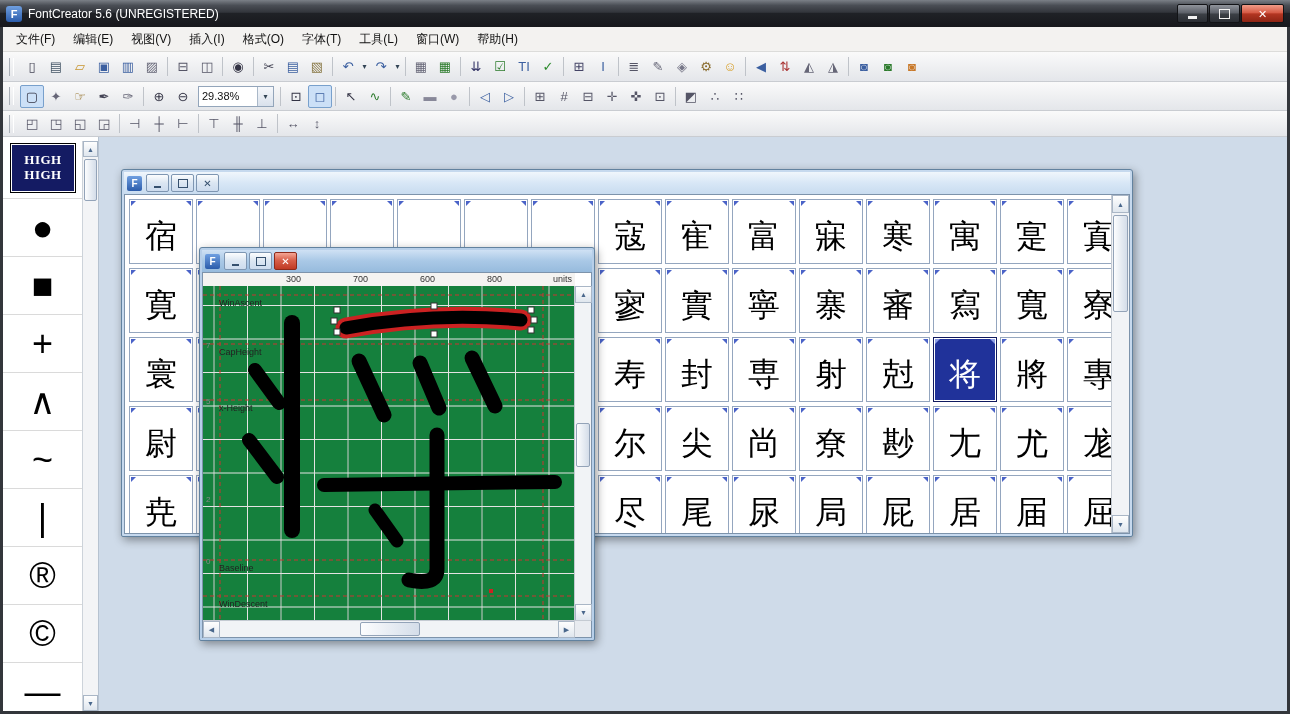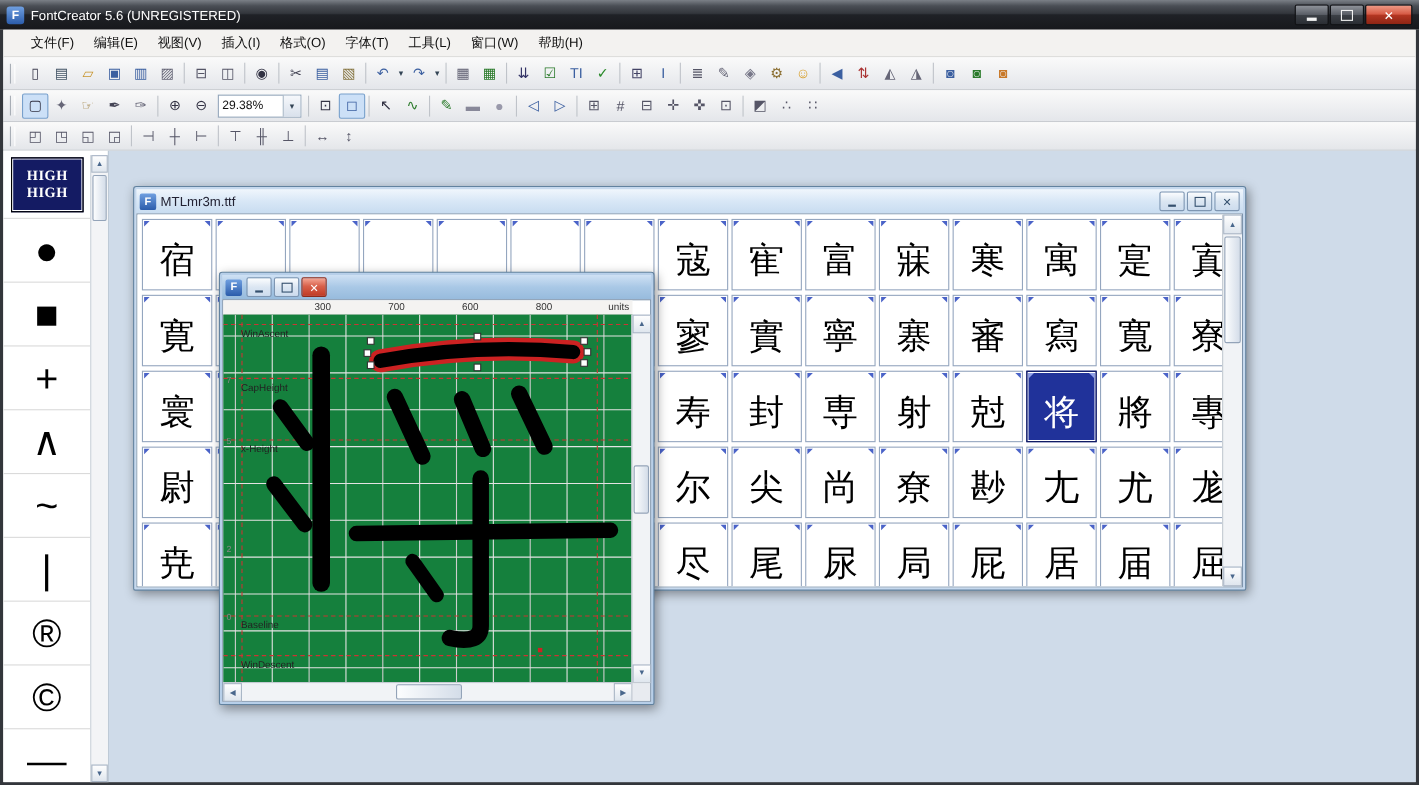--- a/index.html
+++ b/index.html
@@ -17,21 +17,21 @@
     background:linear-gradient(#90949b,#5a5e66 48%,#3c4046 52%,#2a2d33);
     display:flex;align-items:center;justify-content:center;}
   .cap-btn.close{width:41px;background:linear-gradient(#ef9b87,#d65a45 46%,#b33622 52%,#8d2414);}
   .i-min{width:9px;height:3px;background:#f2f2f2;margin-top:7px;}
   .i-max{width:9px;height:8px;border:1px solid #f2f2f2;}
   .i-close::before{content:"✕";color:#fff;font-size:11px;font-weight:bold;}
   
   .frame{flex:1;min-height:0;display:flex;flex-direction:column;
     border:3px solid #33363b;border-top:none;background:#eef0f2;}
   .menubar{height:24px;flex:none;display:flex;align-items:center;background:#f3f2f0;
-    border-bottom:1px solid #dcdcda;padding-left:16px;font-size:12px;color:#111;}
+    border-bottom:1px solid #dcdcda;padding-left:4px;font-size:12px;color:#111;}
   .menu-item{padding:3px 9px;}
   .toolbar{flex:none;display:flex;align-items:center;padding:0 4px;
     background:linear-gradient(#fafafa,#e4e6ea);border-bottom:1px solid #c9ccd1;}
   #tb1{height:29px}#tb2{height:28px}#tb3{height:25px}
   .grip{width:3px;height:18px;border-left:1px solid #a8aeb6;border-right:1px solid #fff;margin:0 6px 0 2px;}
   .tb-icon{width:22px;height:21px;flex:none;display:flex;align-items:center;justify-content:center;
     font-size:13px;border:1px solid transparent;border-radius:2px;}
   .tb-icon.pressed{background:#cce0f7;border-color:#78a0cc;}
   .tb-sep{width:1px;height:19px;background:#bfc3c9;margin:0 3px;flex:none;}
   .tb-dd{width:9px;height:21px;display:flex;align-items:center;justify-content:center;color:#345;}
@@ -285,21 +285,20 @@
             </span>
           <span class="sb-btn down" style="height:14px"></span>
         </div>
       </div>
 
       <div class="mdi">
 
         <div class="mdi-window win1">
           <div class="win-title">
             <span class="mini-icon">F</span>
-            <span class="wt">MTLmr3m.ttf</span>
             <span class="mbtns">
               <span class="mbtn">
                   <span class="bi-min"></span>
                 </span>
               <span class="mbtn">
                   <span class="bi-max"></span>
                 </span>
               <span class="mbtn closeb">
                   <span class="bi-close"></span>
                 </span>

